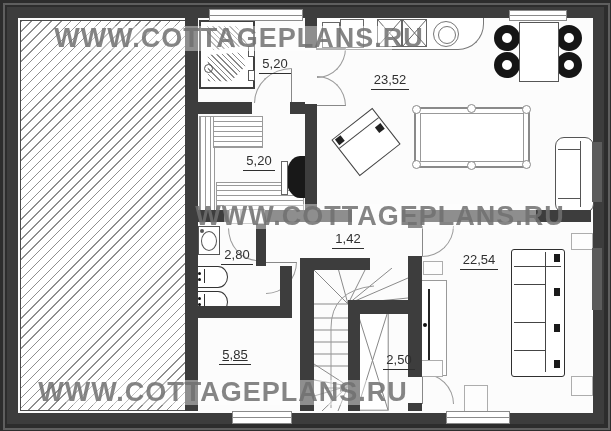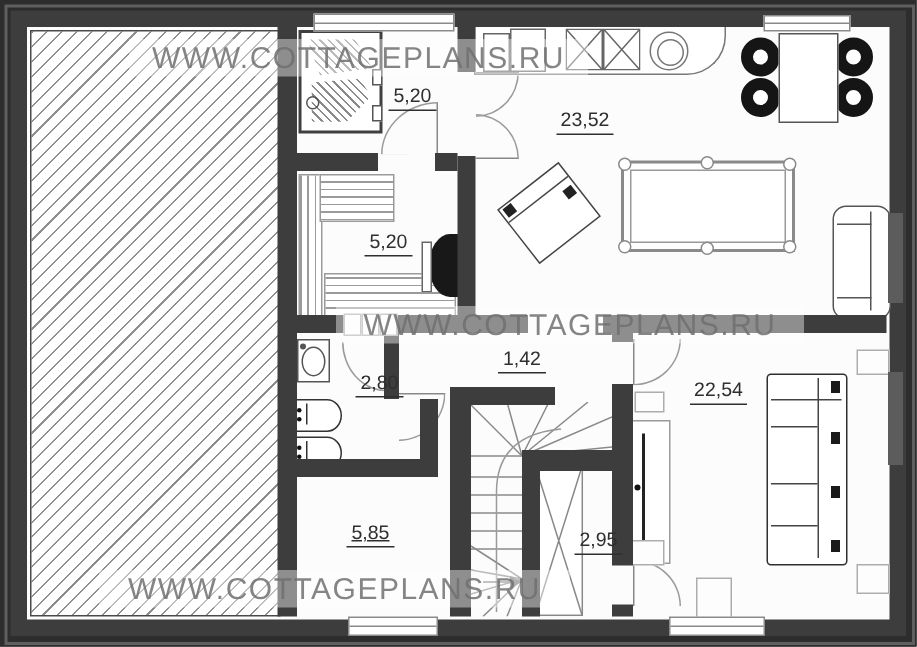--- a/index.html
+++ b/index.html
@@ -30,21 +30,21 @@
   .bench{position:absolute;z-index:4;background:#fff;border:1px solid #9a9a9a;}
   .bench.vlines{background-image:repeating-linear-gradient(90deg,#9a9a9a 0,#9a9a9a 1px,transparent 1px,transparent 5px);}
   .bench.hlines{background-image:repeating-linear-gradient(0deg,#9a9a9a 0,#9a9a9a 1px,transparent 1px,transparent 5px);}
   .chair{position:absolute;z-index:3;width:26px;height:26px;border:8px solid #151515;border-radius:50%;
          background:#fff;box-sizing:border-box;}
   .pocket{position:absolute;width:9px;height:9px;border:1.5px solid #8a8a8a;border-radius:50%;background:#fff;box-sizing:border-box;}
   .speaker{position:absolute;z-index:4;background:#fdfdfd;border:1px solid #adadad;}
   .cabin-hatch{position:absolute;background-image:repeating-linear-gradient(45deg,#8a8a8a 0,#8a8a8a 1px,transparent 1px,transparent 4px);}
   .wm{position:absolute;z-index:60;display:flex;align-items:center;justify-content:center;
       background:rgba(255,255,255,0.42);color:rgba(112,112,112,0.85);
-      font-weight:400;font-size:20px;line-height:1;letter-spacing:1px;white-space:nowrap;}
+      font-weight:700;font-size:27px;line-height:1;letter-spacing:1px;white-space:nowrap;}
   .dot{position:absolute;background:#111;border-radius:50%;}
 </style>
 </head>
 <body>
 
 <div class="plan">
 
   <div class="hl-frame"></div>
   <div class="wall-frame"></div>
   <div class="floor"></div>
@@ -195,22 +195,22 @@
   <div class="speaker" style="left:571px;top:233px;width:20px;height:15px;"></div>
   <div class="speaker" style="left:423px;top:261px;width:18px;height:12px;"></div>
   <div class="speaker" style="left:421px;top:360px;width:20px;height:15px;"></div>
   <div class="speaker" style="left:464px;top:385px;width:22px;height:26px;"></div>
   <div class="speaker" style="left:571px;top:376px;width:20px;height:18px;"></div>
 
   <div class="lbl" style="left:254px;top:57px;width:42px;"><span>5,20</span></div>
   <div class="lbl" style="left:238px;top:154px;width:42px;"><span>5,20</span></div>
   <div class="lbl" style="left:366px;top:73px;width:48px;"><span>23,52</span></div>
   <div class="lbl" style="left:328px;top:232px;width:40px;"><span>1,42</span></div>
-  <div class="lbl" style="left:233px;top:248px;width:40px;"><span>2,80</span></div>
+  <div class="lbl" style="left:217px;top:248px;width:40px;"><span>2,80</span></div>
   <div class="lbl" style="left:455px;top:253px;width:48px;"><span>22,54</span></div>
-  <div class="lbl" style="left:226px;top:348px;width:42px;text-decoration:underline;"><span>5,85</span></div>
-  <div class="lbl" style="left:378px;top:353px;width:42px;"><span>2,95</span></div>
+  <div class="lbl" style="left:214px;top:348px;width:42px;text-decoration:underline;"><span>5,85</span></div>
+  <div class="lbl" style="left:378px;top:353px;width:42px;"><span>2,50</span></div>
 
   <div class="wm" style="left:86px;top:26px;width:306px;height:25px;">WWW.COTTAGEPLANS.RU</div>
   <div class="wm" style="left:224px;top:204px;width:312px;height:25px;">WWW.COTTAGEPLANS.RU</div>
   <div class="wm" style="left:66px;top:380px;width:314px;height:25px;">WWW.COTTAGEPLANS.RU</div>
 
 </div>
 
 </body></html>

